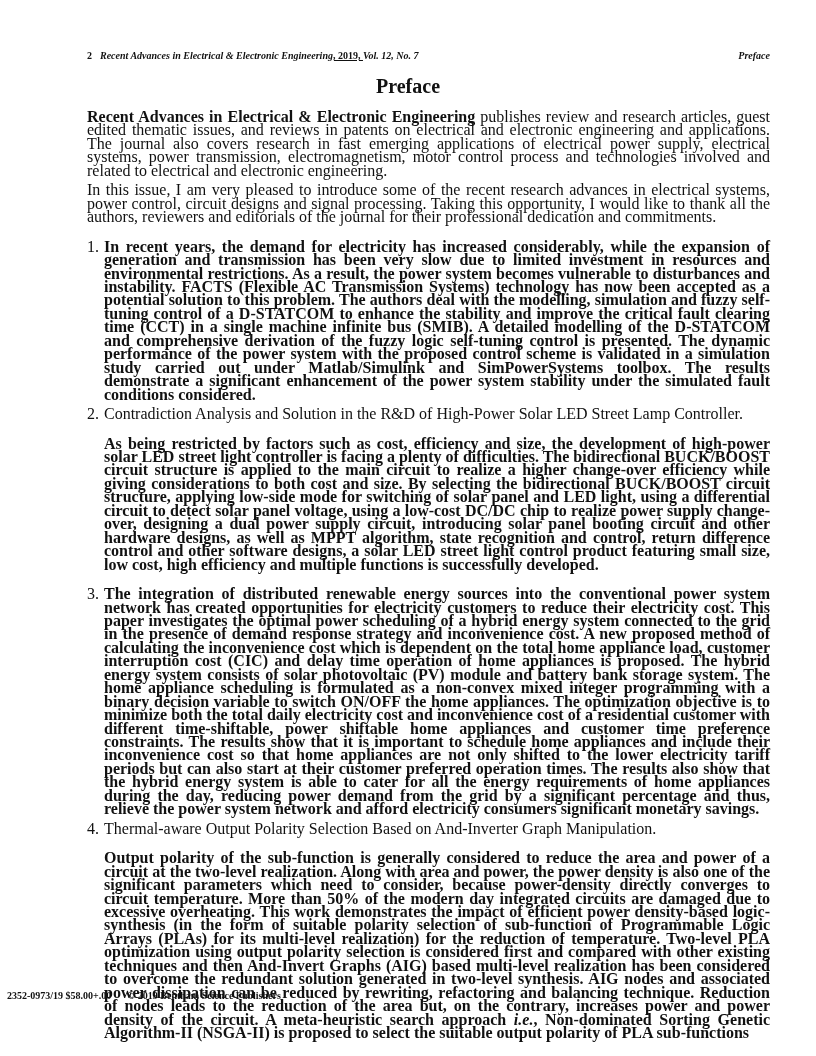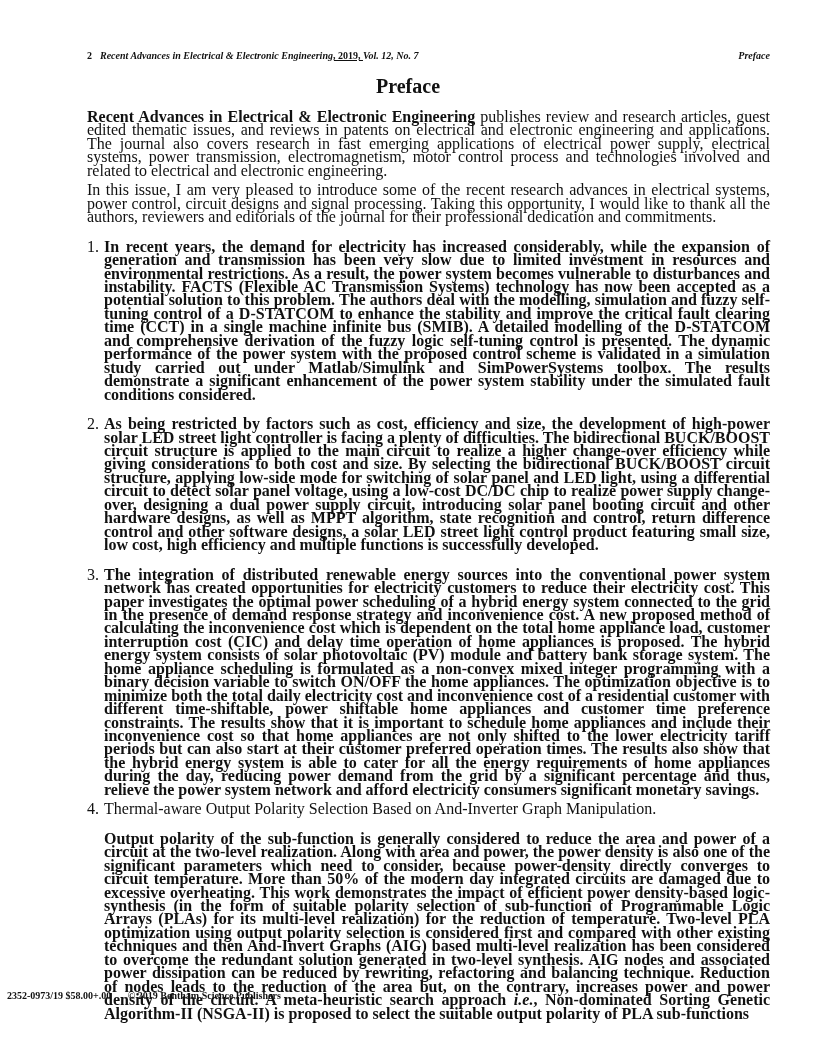--- a/index.html
+++ b/index.html
@@ -41,20 +41,21 @@
   <p><span class="bold">Recent Advances in Electrical &amp; Electronic Engineering</span><span> publishes review and research articles, guest edited thematic issues, and reviews in patents on electrical and electronic engineering and applications. The journal also covers research in fast emerging applications of electrical power supply, electrical systems, power transmission, electromagnetism, motor control process and technologies involved and related to electrical and electronic engineering.</span></p>
   <p>In this issue, I am very pleased to introduce some of the recent research advances in electrical systems, power control, circuit designs and signal processing. Taking this opportunity, I would like to thank all the authors, reviewers and editorials of the journal for their professional dedication and commitments.</p>
 
   <div class="item">
     <span class="num">1.</span>
     <span class="iabs">In recent years, the demand for electricity has increased considerably, while the expansion of generation and transmission has been very slow due to limited investment in resources and environmental restrictions. As a result, the power system becomes vulnerable to disturbances and instability. FACTS (Flexible AC Transmission Systems) technology has now been accepted as a potential solution to this problem. The authors deal with the modelling, simulation and fuzzy self-tuning control of a D-STATCOM to enhance the stability and improve the critical fault clearing time (CCT) in a single machine infinite bus (SMIB). A detailed modelling of the D-STATCOM and comprehensive derivation of the fuzzy logic self-tuning control is presented. The dynamic performance of the power system with the proposed control scheme is validated in a simulation study carried out under Matlab/Simulink and SimPowerSystems toolbox. The results demonstrate a significant enhancement of the power system stability under the simulated fault conditions considered.</span>
   </div>
 
   <div class="item">
     <span class="num">2.</span>
+    <span class="ititle">Contradiction Analysis and Solution in the R&amp;D of High-Power Solar LED Street Lamp Controller.</span>
     <span class="iabs">As being restricted by factors such as cost, efficiency and size, the development of high-power solar LED street light controller is facing a plenty of difficulties. The bidirectional BUCK/BOOST circuit structure is applied to the main circuit to realize a higher change-over efficiency while giving considerations to both cost and size. By selecting the bidirectional BUCK/BOOST circuit structure, applying low-side mode for switching of solar panel and LED light, using a differential circuit to detect solar panel voltage, using a low-cost DC/DC chip to realize power supply change-over, designing a dual power supply circuit, introducing solar panel booting circuit and other hardware designs, as well as MPPT algorithm, state recognition and control, return difference control and other software designs, a solar LED street light control product featuring small size, low cost, high efficiency and multiple functions is successfully developed.</span>
   </div>
 
   <div class="item">
     <span class="num">3.</span>
     <span class="iabs">The integration of distributed renewable energy sources into the conventional power system network has created opportunities for electricity customers to reduce their electricity cost. This paper investigates the optimal power scheduling of a hybrid energy system connected to the grid in the presence of demand response strategy and inconvenience cost. A new proposed method of calculating the inconvenience cost which is dependent on the total home appliance load, customer interruption cost (CIC) and delay time operation of home appliances is proposed. The hybrid energy system consists of solar photovoltaic (PV) module and battery bank storage system. The home appliance scheduling is formulated as a non-convex mixed integer programming with a binary decision variable to switch ON/OFF the home appliances. The optimization objective is to minimize both the total daily electricity cost and inconvenience cost of a residential customer with different time-shiftable, power shiftable home appliances and customer time preference constraints. The results show that it is important to schedule home appliances and include their inconvenience cost so that home appliances are not only shifted to the lower electricity tariff periods but can also start at their customer preferred operation times. The results also show that the hybrid energy system is able to cater for all the energy requirements of home appliances during the day, reducing power demand from the grid by a significant percentage and thus, relieve the power system network and afford electricity consumers significant monetary savings.</span>
   </div>
 
   <div class="item">
     <span class="num">4.</span>

